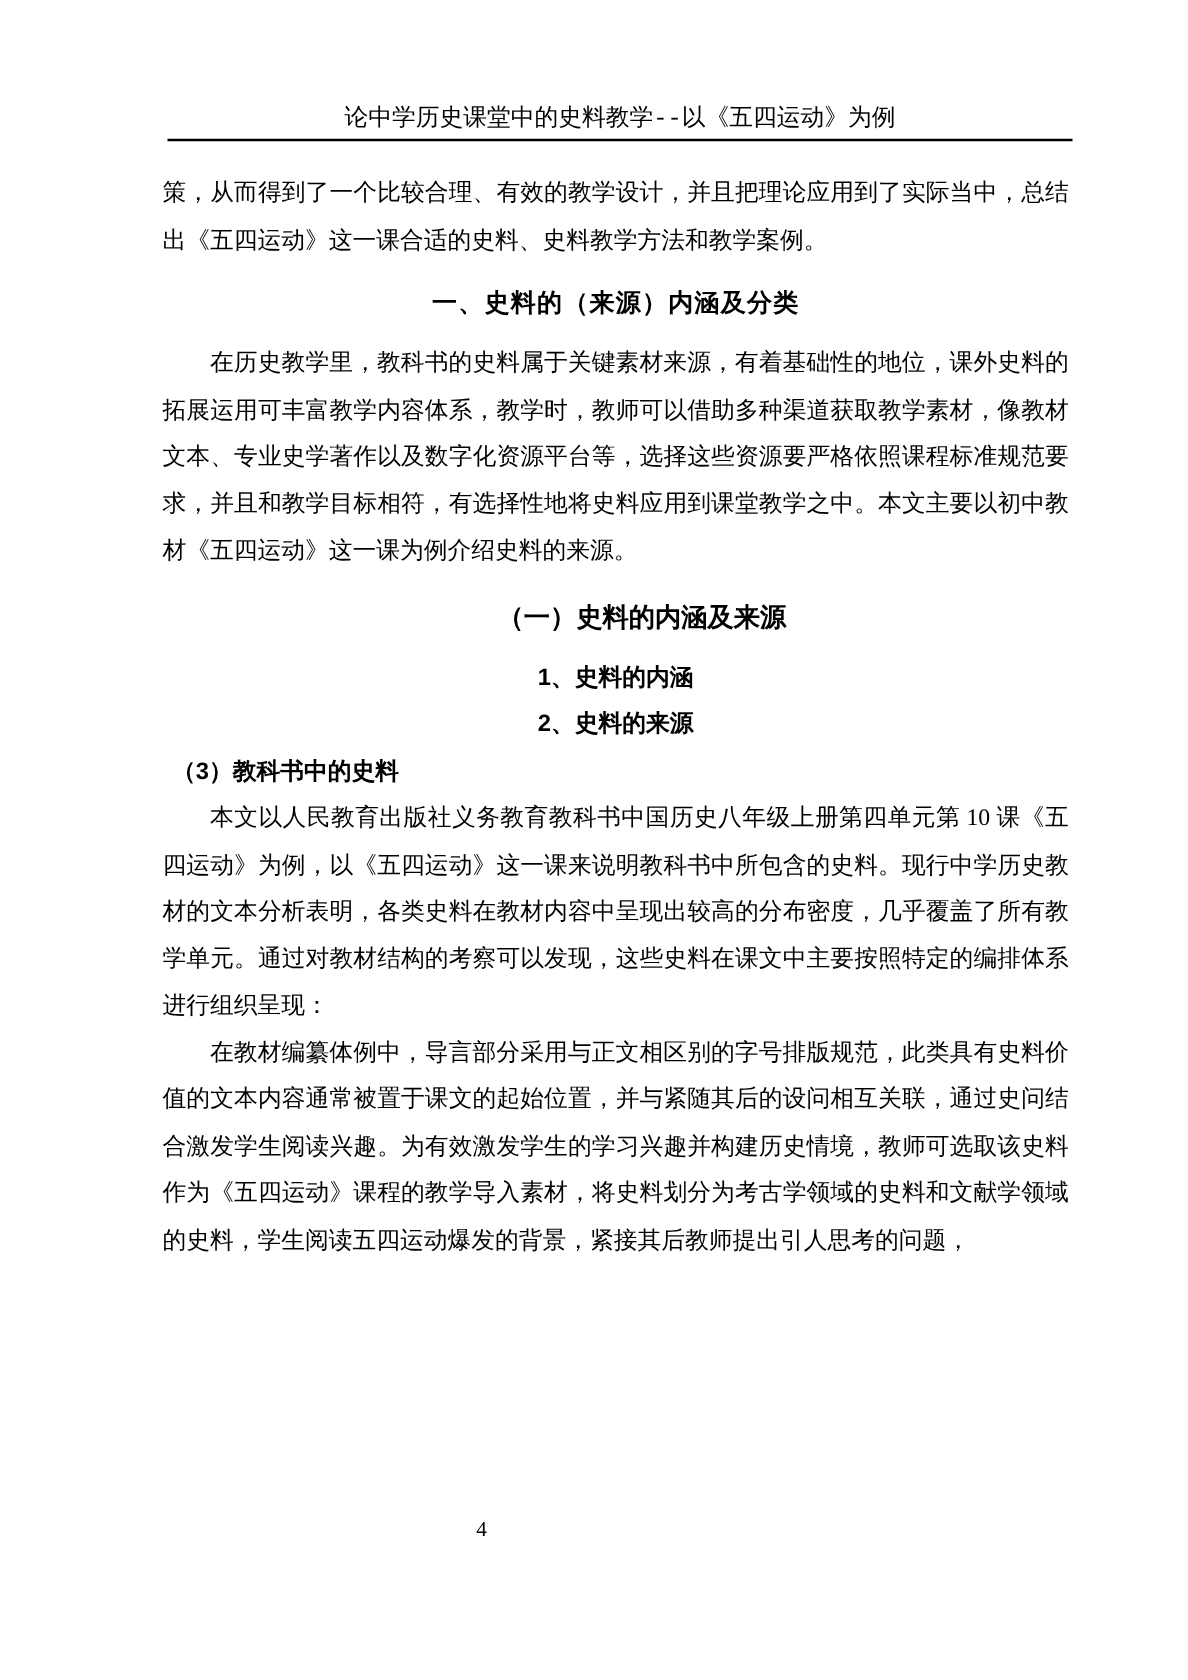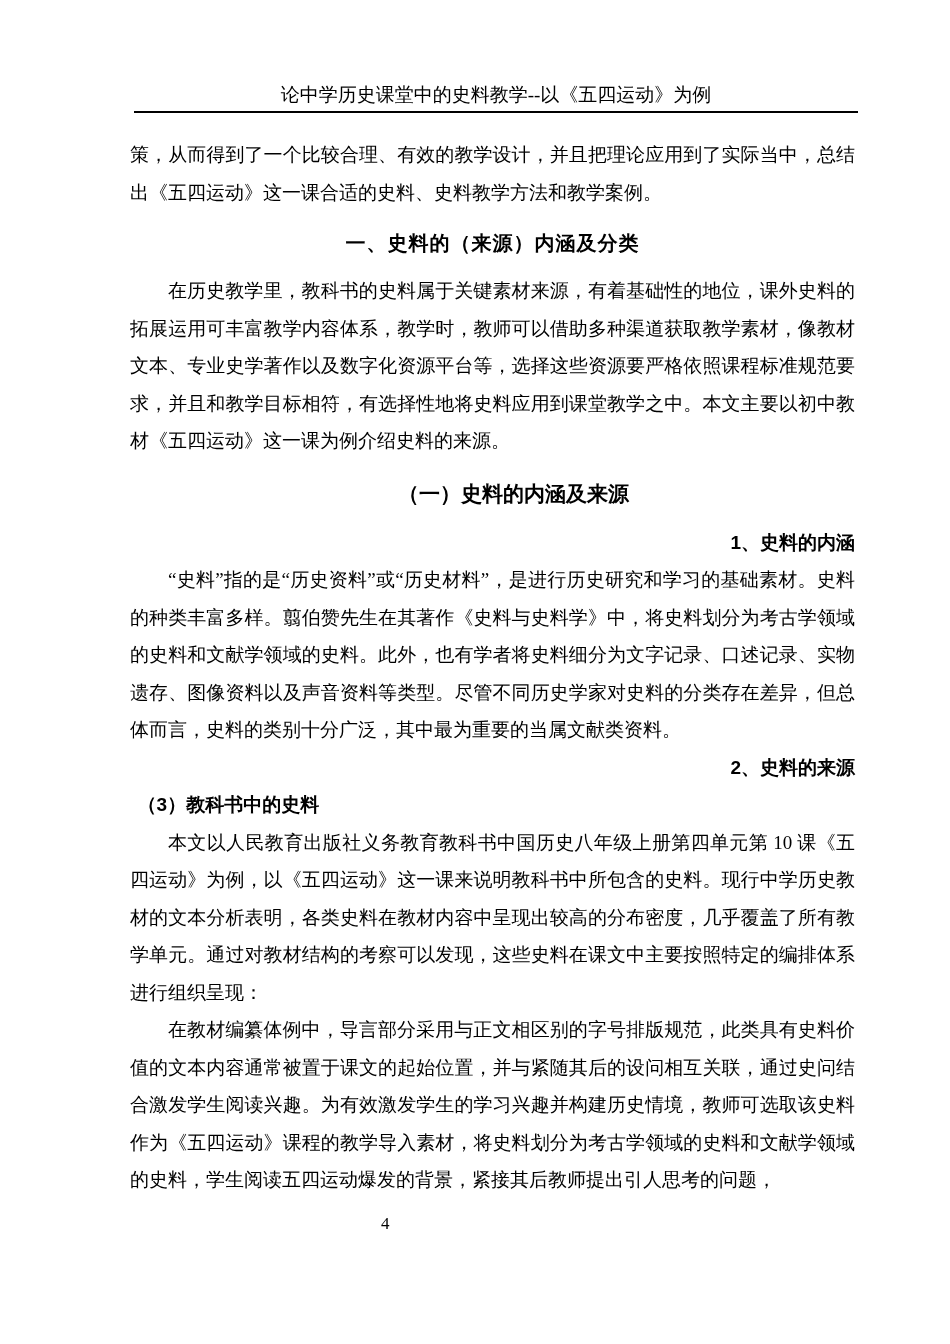--- a/index.html
+++ b/index.html
@@ -15,21 +15,21 @@
     color: #000000;
     overflow: hidden;
   }
   .header-band {
     position: absolute;
     top: 82px;
     left: 134px;
     width: 724px;
     border-bottom: 2px solid #000000;
     text-align: center;
-    font-family: Liberation Serif, serif;
+    font-family: Liberation Mono, monospace;
     font-size: 19px;
     line-height: 26px;
     padding-bottom: 3px;
   }
   .content {
     position: absolute;
     top: 136px;
     left: 130px;
     width: 725px;
     font-family: "Liberation Serif", serif;
@@ -64,21 +64,21 @@
     text-indent: 2em;
     text-align: center;
   }
   h3.point {
     font-family: "Liberation Sans", sans-serif;
     font-weight: bold;
     font-size: 19px;
     margin: 0;
     line-height: 37.5px;
     height: 37.5px;
-    text-align: right;
+    text-align: center;
   }
   h3.point.first {
     margin-top: 8px;
   }
   h4.item {
     font-family: "Liberation Sans", sans-serif;
     font-weight: bold;
     font-size: 19px;
     margin: 0;
     line-height: 37.5px;
@@ -109,21 +109,20 @@
     <p class="no-indent">策，从而得到了一个比较合理、有效的教学设计，并且把理论应用到了实际当中，总结出《五四运动》这一课合适的史料、史料教学方法和教学案例。</p>
 
     <h1 class="sec">一、史料的（来源）内涵及分类</h1>
 
     <p>在历史教学里，教科书的史料属于关键素材来源，有着基础性的地位，课外史料的拓展运用可丰富教学内容体系，教学时，教师可以借助多种渠道获取教学素材，像教材文本、专业史学著作以及数字化资源平台等，选择这些资源要严格依照课程标准规范要求，并且和教学目标相符，有选择性地将史料应用到课堂教学之中。本文主要以初中教材《五四运动》这一课为例介绍史料的来源。</p>
 
     <h2 class="subsec">（一）史料的内涵及来源</h2>
 
     <h3 class="point first">1、史料的内涵</h3>
 
-    <p>“史料”指的是“历史资料”或“历史材料”，是进行历史研究和学习的基础素材。史料的种类丰富多样。翦伯赞先生在其著作《史料与史料学》中，将史料划分为考古学领域的史料和文献学领域的史料。此外，也有学者将史料细分为文字记录、口述记录、实物遗存、图像资料以及声音资料等类型。尽管不同历史学家对史料的分类存在差异，但总体而言，史料的类别十分广泛，其中最为重要的当属文献类资料。</p>
 
     <h3 class="point">2、史料的来源</h3>
 
     <h4 class="item">（3）教科书中的史料</h4>
 
     <p>本文以人民教育出版社义务教育教科书中国历史八年级上册第四单元第 10 课《五四运动》为例，以《五四运动》这一课来说明教科书中所包含的史料。现行中学历史教材的文本分析表明，各类史料在教材内容中呈现出较高的分布密度，几乎覆盖了所有教学单元。通过对教材结构的考察可以发现，这些史料在课文中主要按照特定的编排体系进行组织呈现：</p>
 
     <p>在教材编纂体例中，导言部分采用与正文相区别的字号排版规范，此类具有史料价值的文本内容通常被置于课文的起始位置，并与紧随其后的设问相互关联，通过史问结合激发学生阅读兴趣。为有效激发学生的学习兴趣并构建历史情境，教师可选取该史料作为《五四运动》课程的教学导入素材，将史料划分为考古学领域的史料和文献学领域的史料，学生阅读五四运动爆发的背景，紧接其后教师提出引人思考的问题，</p>
 
   </div>

